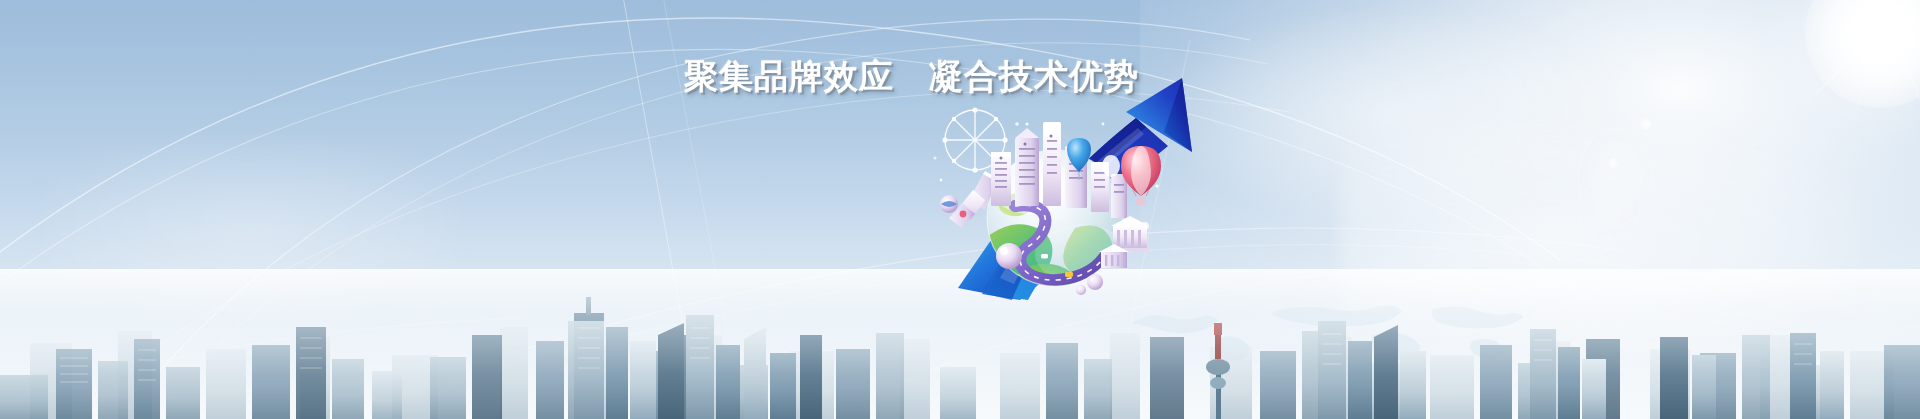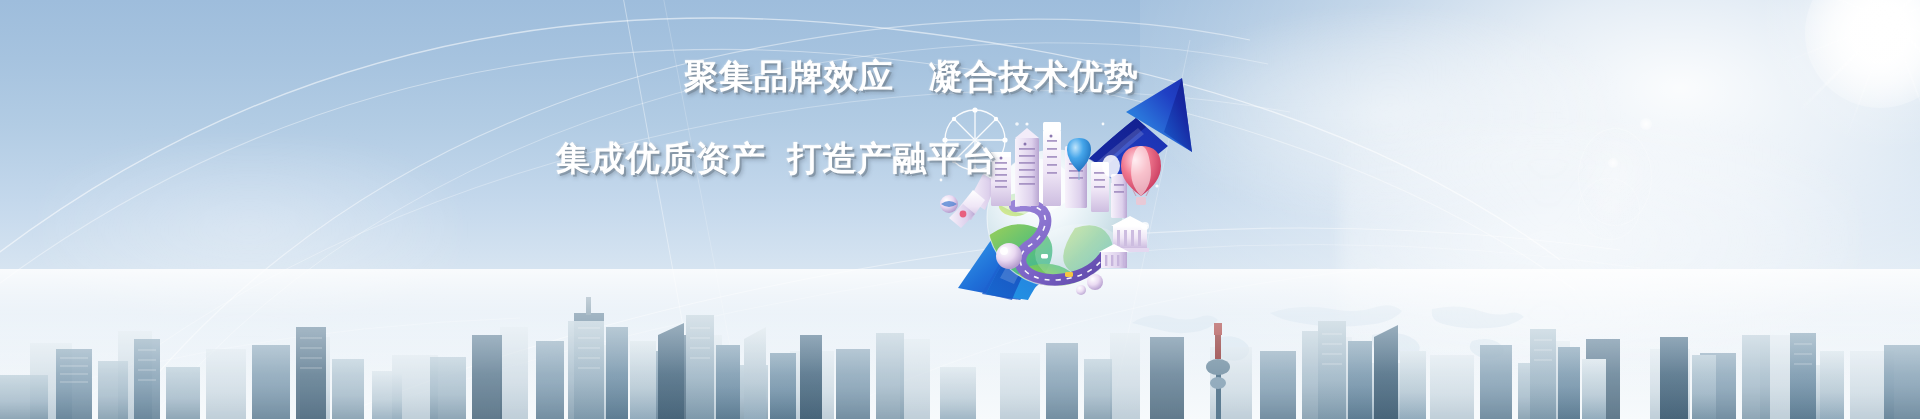--- a/index.html
+++ b/index.html
@@ -128,21 +128,21 @@
   .slogan {
     position: absolute;
     color: #ffffff;
     font-weight: bold;
     white-space: pre;
     letter-spacing: 1px;
     text-shadow:
         2px 2px 0 rgba(110,125,140,0.55),
         3px 3px 4px rgba(90,105,120,0.45),
         0 0 2px rgba(255,255,255,0.75);
-    font-family: Liberation Mono, monospace;
+    font-family: Liberation Serif, serif;
   }
   .slogan-1 {
     top: 54px;
     left: 684px;
     font-size: 34px;
   }
   .slogan-2 {
     top: 136px;
     left: 556px;
     font-size: 34px;
@@ -662,16 +662,15 @@
     <g fill="#ffffff" opacity="0.9">
       <circle cx="122" cy="46" r="1.6"></circle>
       <circle cx="198" cy="46" r="1.4"></circle>
       <circle cx="252" cy="108" r="1.6"></circle>
       <circle cx="36" cy="102" r="1.4"></circle>
     </g>
   </svg>
 
   <div class="headline-group">
     <div class="slogan slogan-1">聚集品牌效应　凝合技术优势</div>
-    <div class="slogan slogan-2">集成优质资产 打造产融平台</div>
   </div>
 
 </div>
 
 </body></html>

